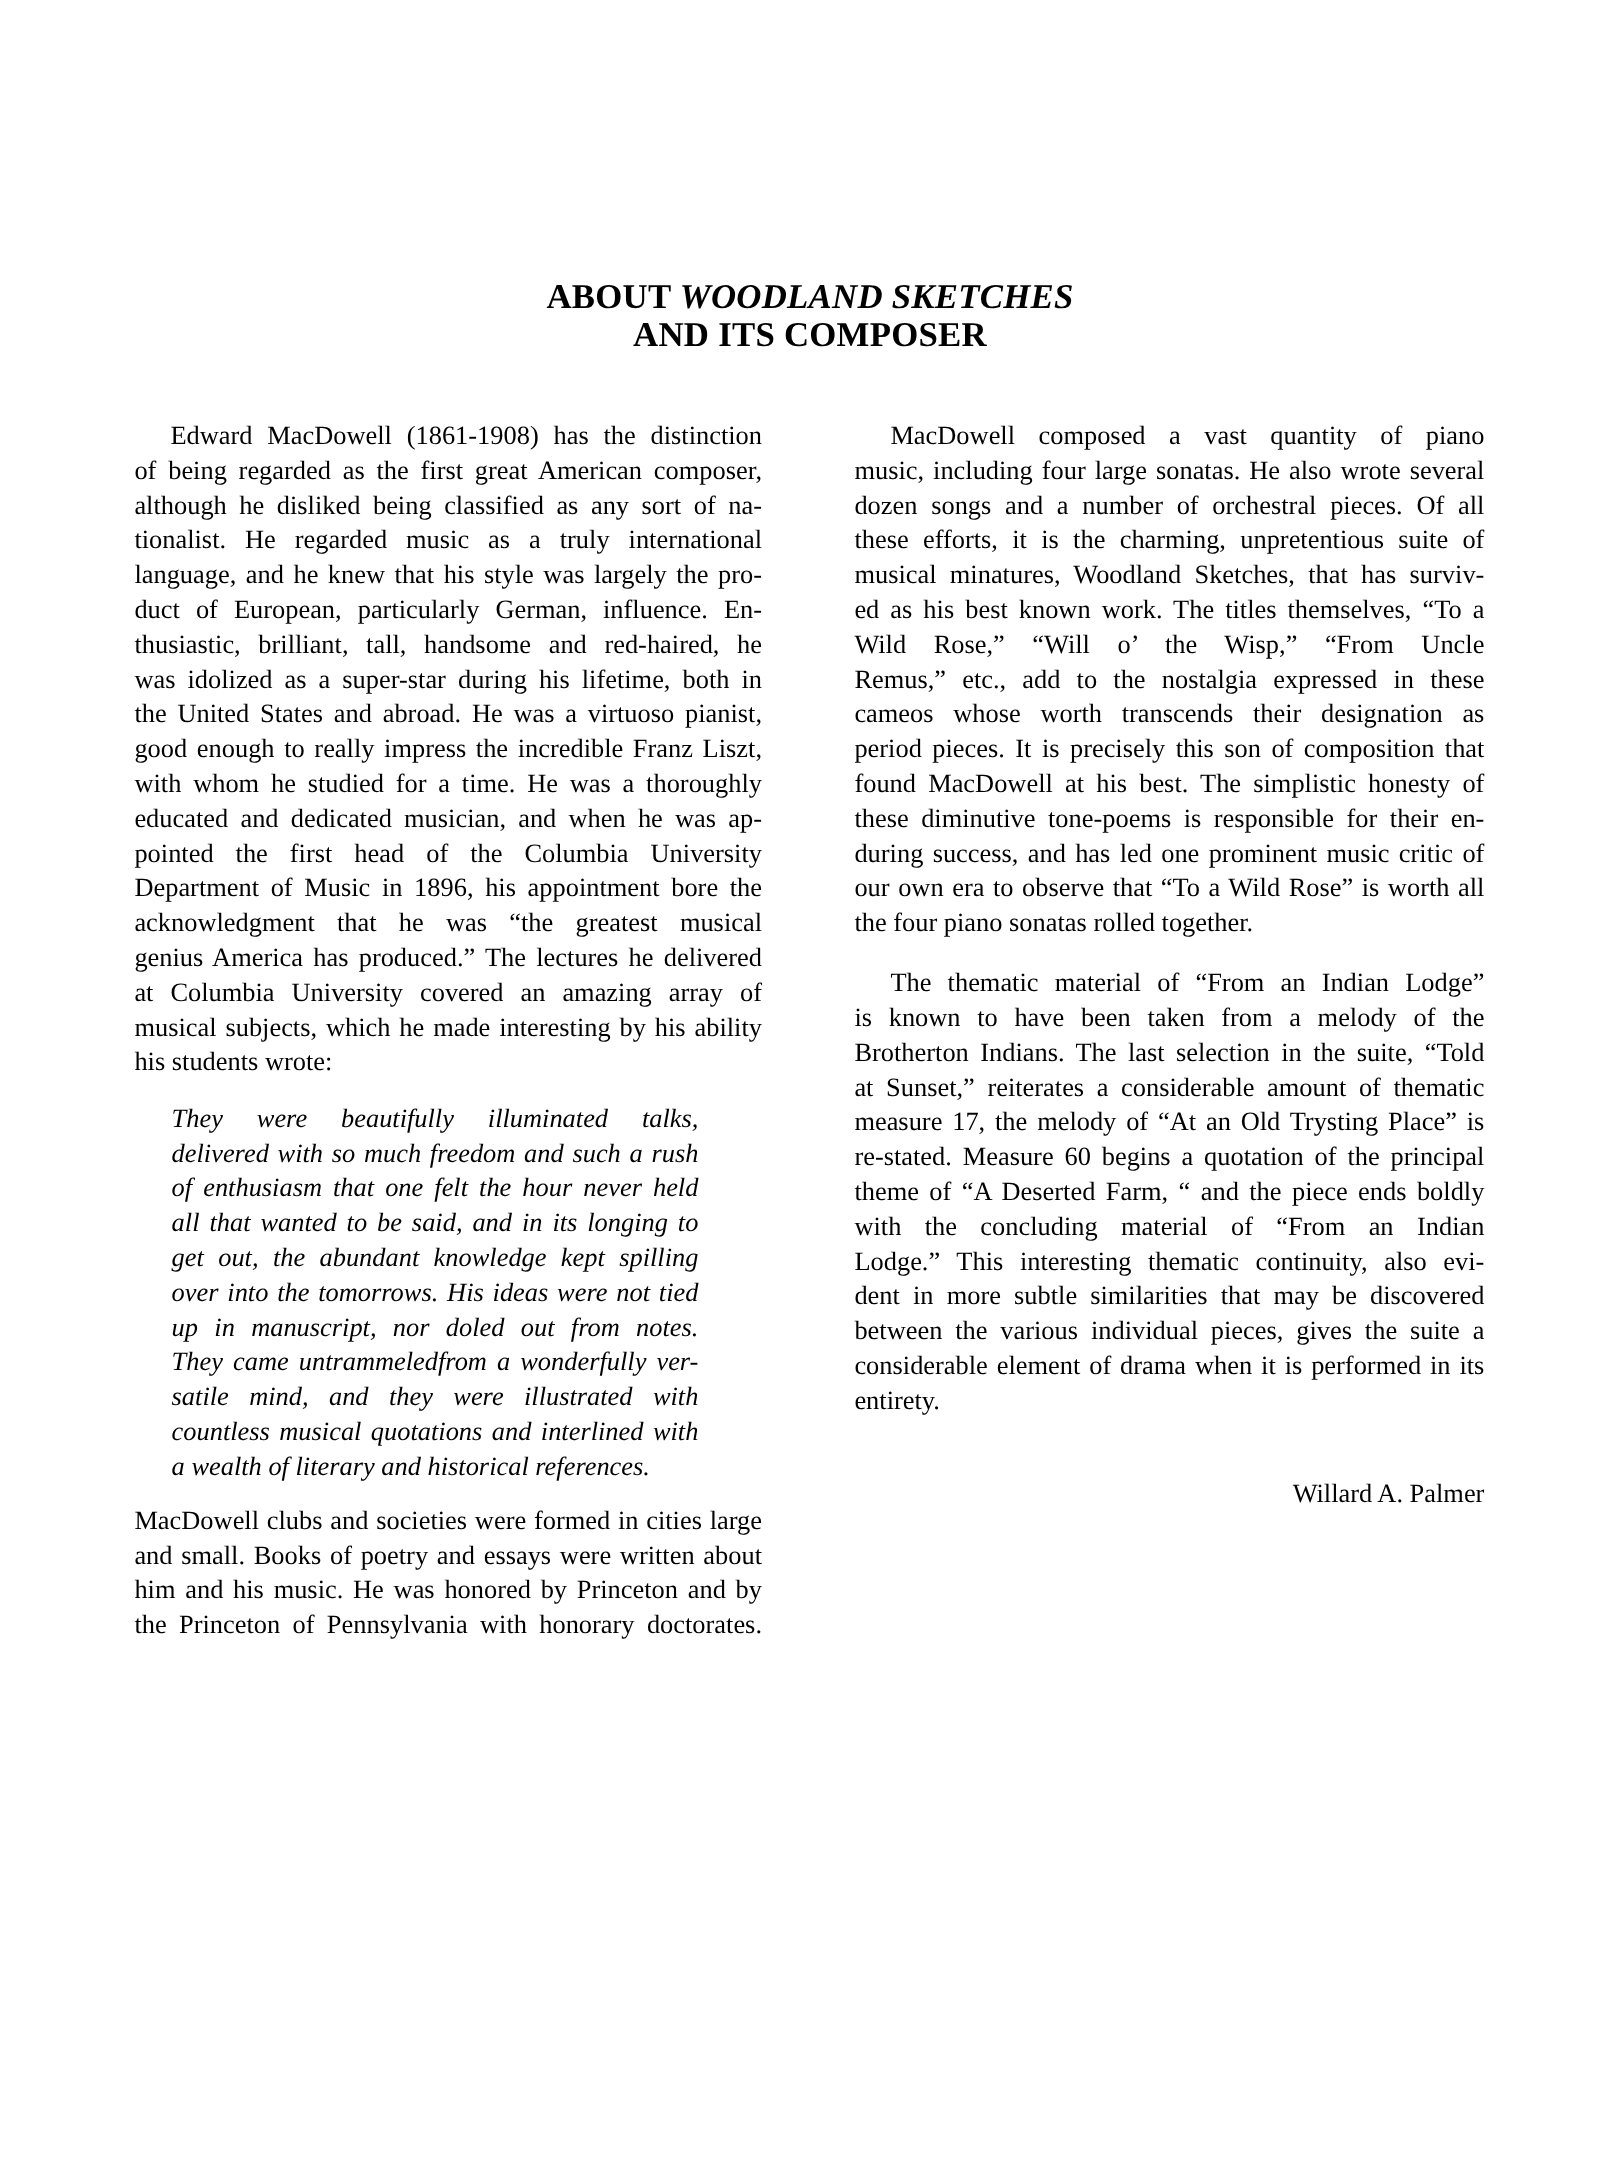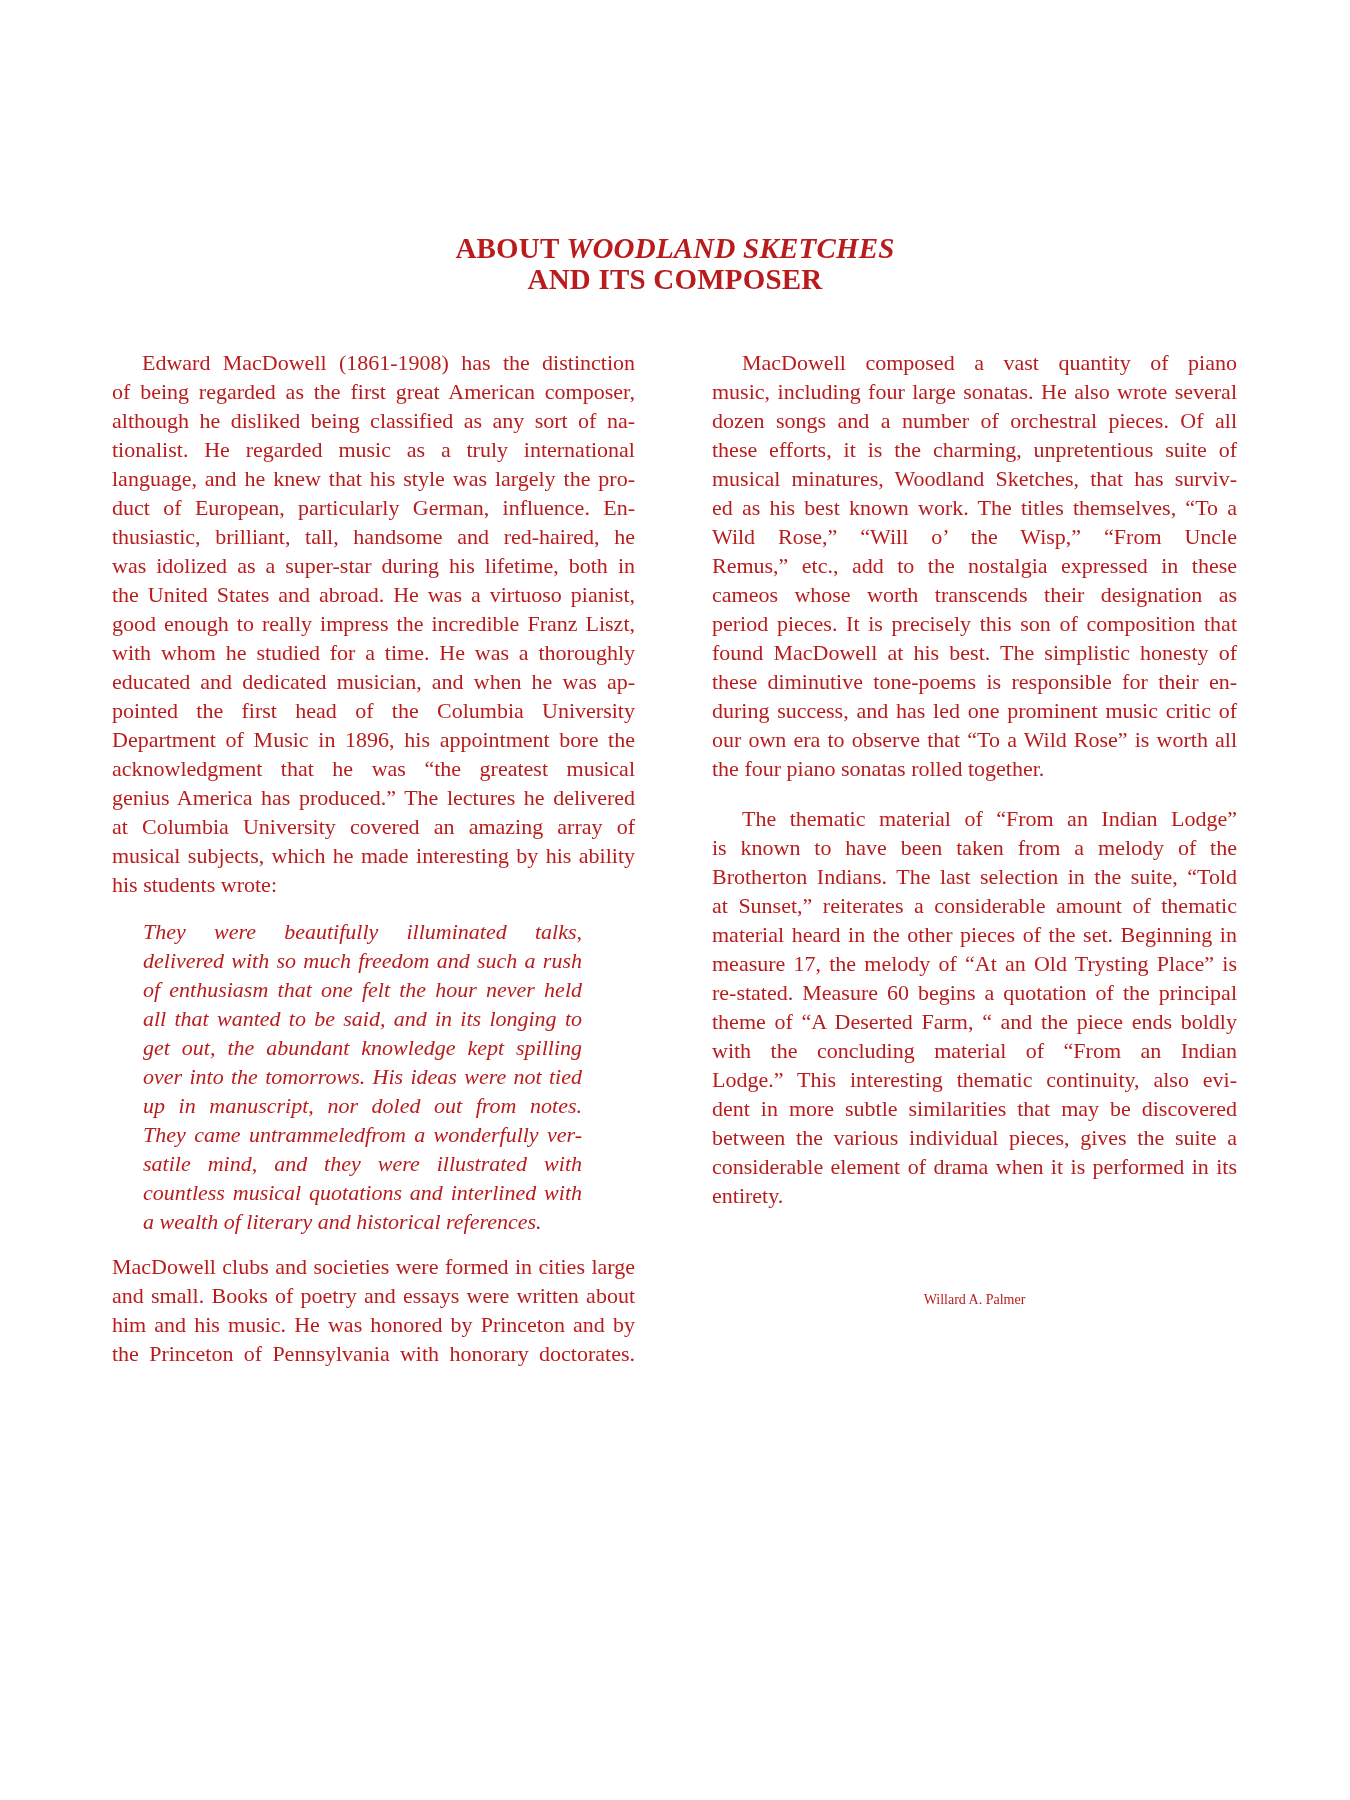--- a/index.html
+++ b/index.html
@@ -2,21 +2,21 @@
 <html><head>
 <meta charset="utf-8">
 <style>
   html,body{margin:0;padding:0;background:#e8e8e8;}
   .page{
     position:relative;
     width:1350px;height:1800px;
     margin:0 auto;
     background:#ffffff;
     font-family:"Liberation Serif", serif;
-    color:#b91c1c;
+    color:#000000;
     overflow:hidden;
   }
   .title{
     position:absolute;
     top:233px;left:0;width:100%;
     text-align:center;
     font-weight:bold;
     font-size:29px;
     line-height:31px;
     letter-spacing:0.2px;
@@ -43,23 +43,23 @@
   .line.indent{text-indent:30px;}
   .quote{
     margin-top:18px;
     margin-left:31px;
     width:439px;
     font-style:italic;
   }
   .para-followup{margin-top:16px;font-family:Liberation Serif, serif;}
   .para-second{margin-top:21px;}
   .signature{
-    margin-top:75px;
-    text-align:center;
-    font-size:14px;
+    margin-top:49px;
+    text-align:right;
+    font-size:22px;
     line-height:29px;
   }
 </style>
 </head>
 <body>
 
 <div class="page">
 
   <div class="title">
     <div><span>ABOUT </span><span class="work">WOODLAND SKETCHES</span></div>
@@ -128,21 +128,20 @@
       <div class="line">during success, and has led one prominent music critic of</div>
       <div class="line">our own era to observe that “To a Wild Rose” is worth all</div>
       <div class="line last">the four piano sonatas rolled together.</div>
     </div>
 
     <div class="para para-second">
       <div class="line indent">The thematic material of “From an Indian Lodge”</div>
       <div class="line">is known to have been taken from a melody of the</div>
       <div class="line">Brotherton Indians. The last selection in the suite, “Told</div>
       <div class="line">at Sunset,” reiterates a considerable amount of thematic</div>
-      <div class="line">material heard in the other pieces of the set. Beginning in</div>
       <div class="line">measure 17, the melody of “At an Old Trysting Place” is</div>
       <div class="line">re-stated. Measure 60 begins a quotation of the principal</div>
       <div class="line">theme of “A Deserted Farm, “ and the piece ends boldly</div>
       <div class="line">with the concluding material of “From an Indian</div>
       <div class="line">Lodge.” This interesting thematic continuity, also evi-</div>
       <div class="line">dent in more subtle similarities that may be discovered</div>
       <div class="line">between the various individual pieces, gives the suite a</div>
       <div class="line">considerable element of drama when it is performed in its</div>
       <div class="line last">entirety.</div>
     </div>

